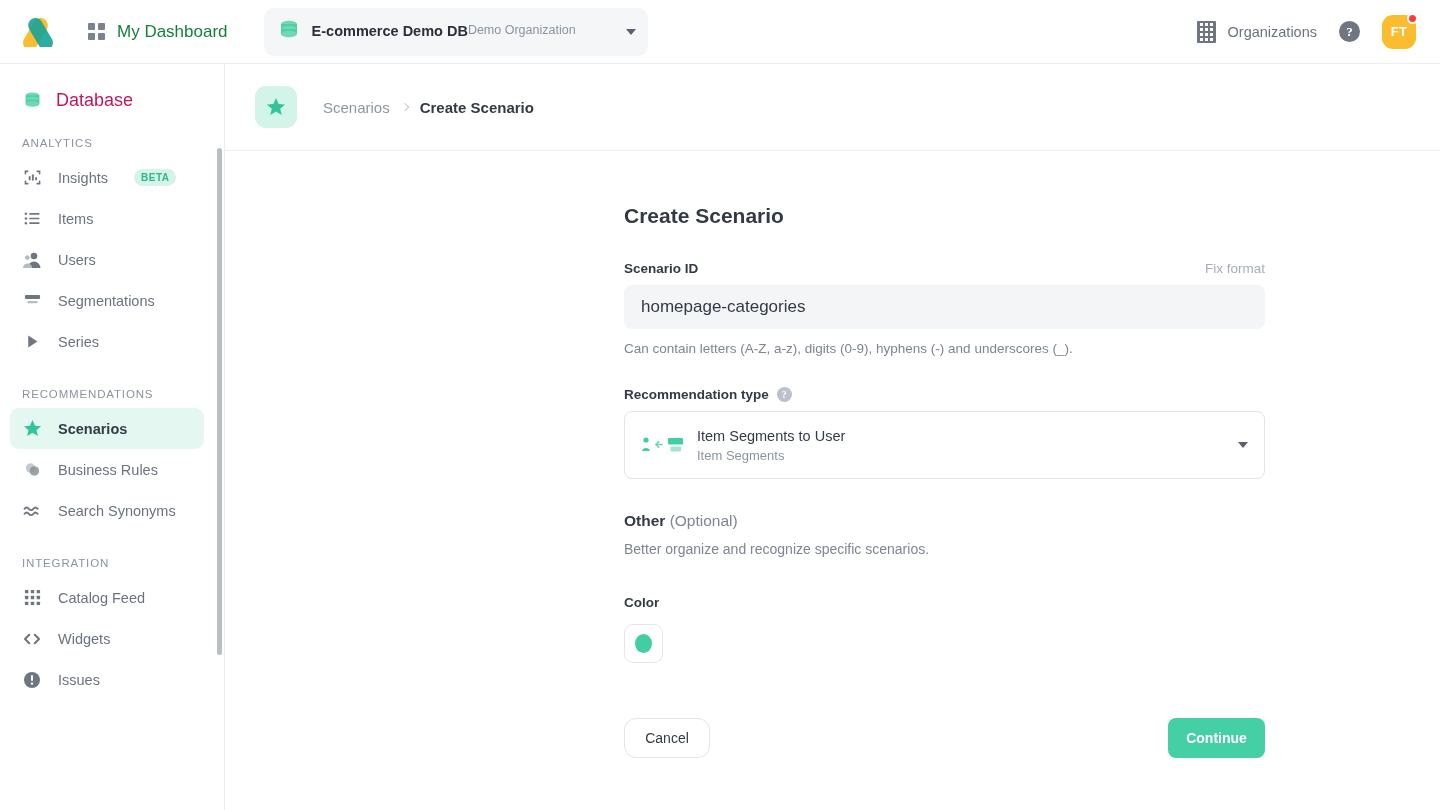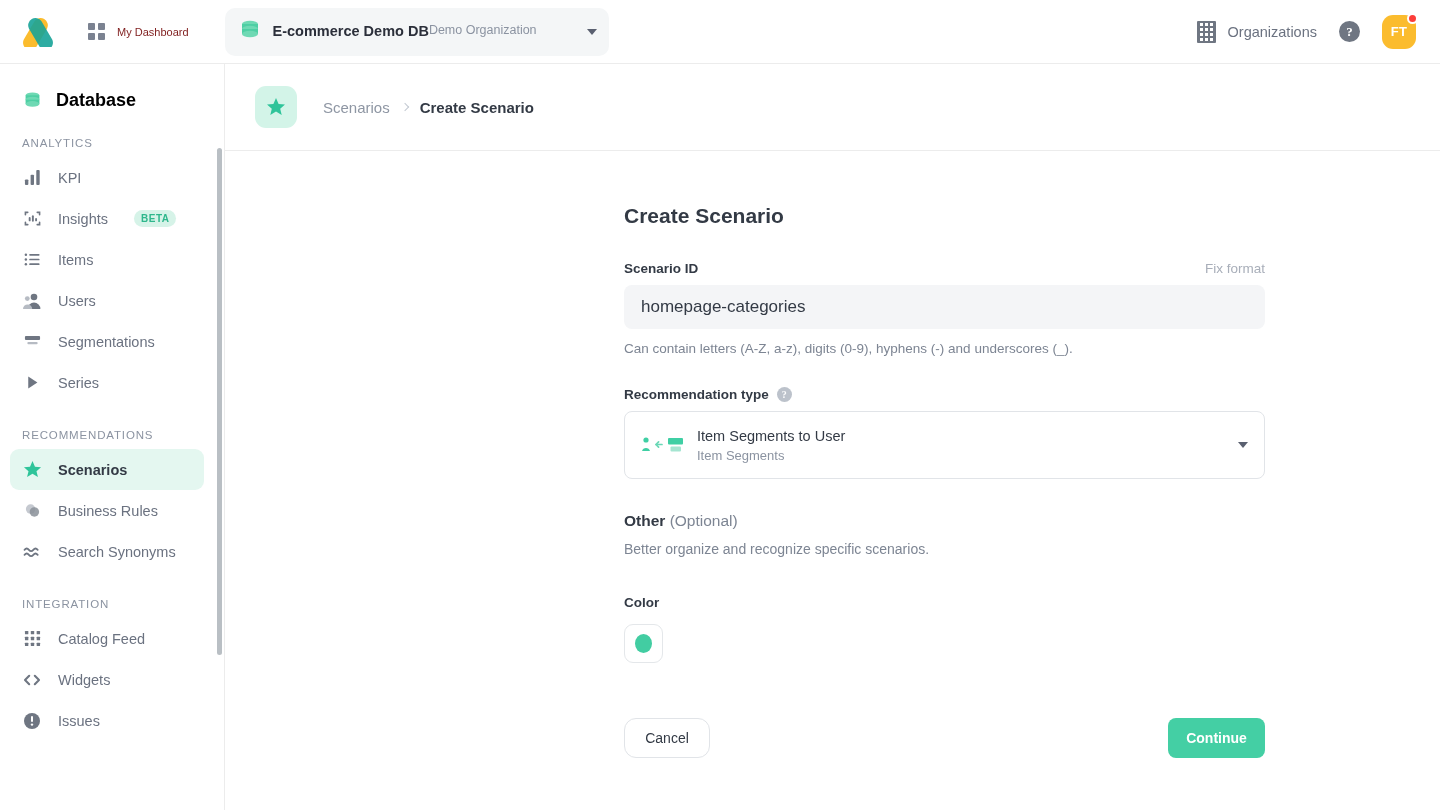--- a/index.html
+++ b/index.html
@@ -17,21 +17,21 @@
     width: 1440px; height: 64px;
     background: #ffffff;
     border-bottom: 1px solid #ececec;
     display: flex; align-items: center;
   }
   .logo-wrap { width: 44px; margin-left: 16px; display: flex; align-items: center; justify-content: center; }
   .nav-dash {
     display: flex; align-items: center; gap: 12px;
     margin-left: 28px; cursor: pointer;
   }
-  .nav-dash-label { font-size: 11px; color: #7f1d1d; }
+  .nav-dash-label { font-size: 17px; color: #15803d; }
   .grid2 { display: grid; grid-template-columns: 7px 7px; grid-template-rows: 7px 7px; gap: 3px; }
   .grid2 i { background: #7b8291; display: block; border-radius: 1px; }
 
   .db-chip {
     margin-left: 36px;
     display: flex; align-items: center;
     background: #f4f6f7;
     border-radius: 10px;
     height: 48px;
     padding: 0 12px 0 14px;
@@ -74,21 +74,21 @@
   }
 
   
   .sidebar {
     position: absolute; top: 64px; left: 0;
     width: 225px; height: 746px;
     background: #ffffff;
     border-right: 1px solid #ececec;
   }
   .side-head { display: flex; align-items: center; gap: 14px; padding: 26px 0 0 22px; }
-  .side-head-label { font-size: 18px; font-weight: bold; color: #000000; }
+  .side-head-label { font-size: 18px; font-weight: normal; color: #be185d; }
   .side-section { font-size: 11.5px; letter-spacing: .85px; color: #8b93a1; padding: 26px 0 8px 22px; }
   .side-item {
     display: flex; align-items: center; gap: 16px;
     height: 41px; margin: 0 20px 0 10px;
     padding-left: 12px; border-radius: 9px;
     cursor: pointer;
   }
   .side-item-label { font-size: 14.5px; color: #6b7280; }
   .side-item.active { background: #e4f7f0; }
   .side-item.active .side-item-label { color: #333a45; font-weight: bold; }
@@ -255,30 +255,20 @@
         <rect x="3" y="6" width="16" height="5" fill="#4ecfa4"></rect>
         <ellipse cx="11" cy="11" rx="8" ry="3.3" fill="#6fd9b4"></ellipse>
         <rect x="3" y="11" width="16" height="5" fill="#4ecfa4"></rect>
         <ellipse cx="11" cy="16" rx="8" ry="3.3" fill="#6fd9b4"></ellipse>
       </svg>
     </span>
     <span class="side-head-label">Database</span>
   </div>
 
   <div class="side-section">ANALYTICS</div>
-  <div class="side-item">
-    <span class="ico">
-      <svg width="17" height="17" viewBox="0 0 18 18">
-        <rect x="1" y="11" width="3.6" height="6" rx="1" fill="#6f7682"></rect>
-        <rect x="7" y="6" width="3.6" height="11" rx="1" fill="#6f7682"></rect>
-        <rect x="13" y="1" width="3.6" height="16" rx="1" fill="#6f7682"></rect>
-      </svg>
-    </span>
-    <span class="side-item-label">KPI</span>
-  </div>
   <div class="side-item">
     <span class="ico">
       <svg width="17" height="17" viewBox="0 0 18 18">
         <g fill="none" stroke="#6f7682" stroke-width="1.7" stroke-linecap="round">
           <path d="M1.5 5 V2.5 H4"></path>
             <path d="M14 2.5 H16.5 V5"></path>
           <path d="M16.5 13 V15.5 H14"></path>
             <path d="M4 15.5 H1.5 V13"></path>
         </g>
         <rect x="5" y="7.5" width="2" height="4.5" rx="1" fill="#6f7682"></rect>

